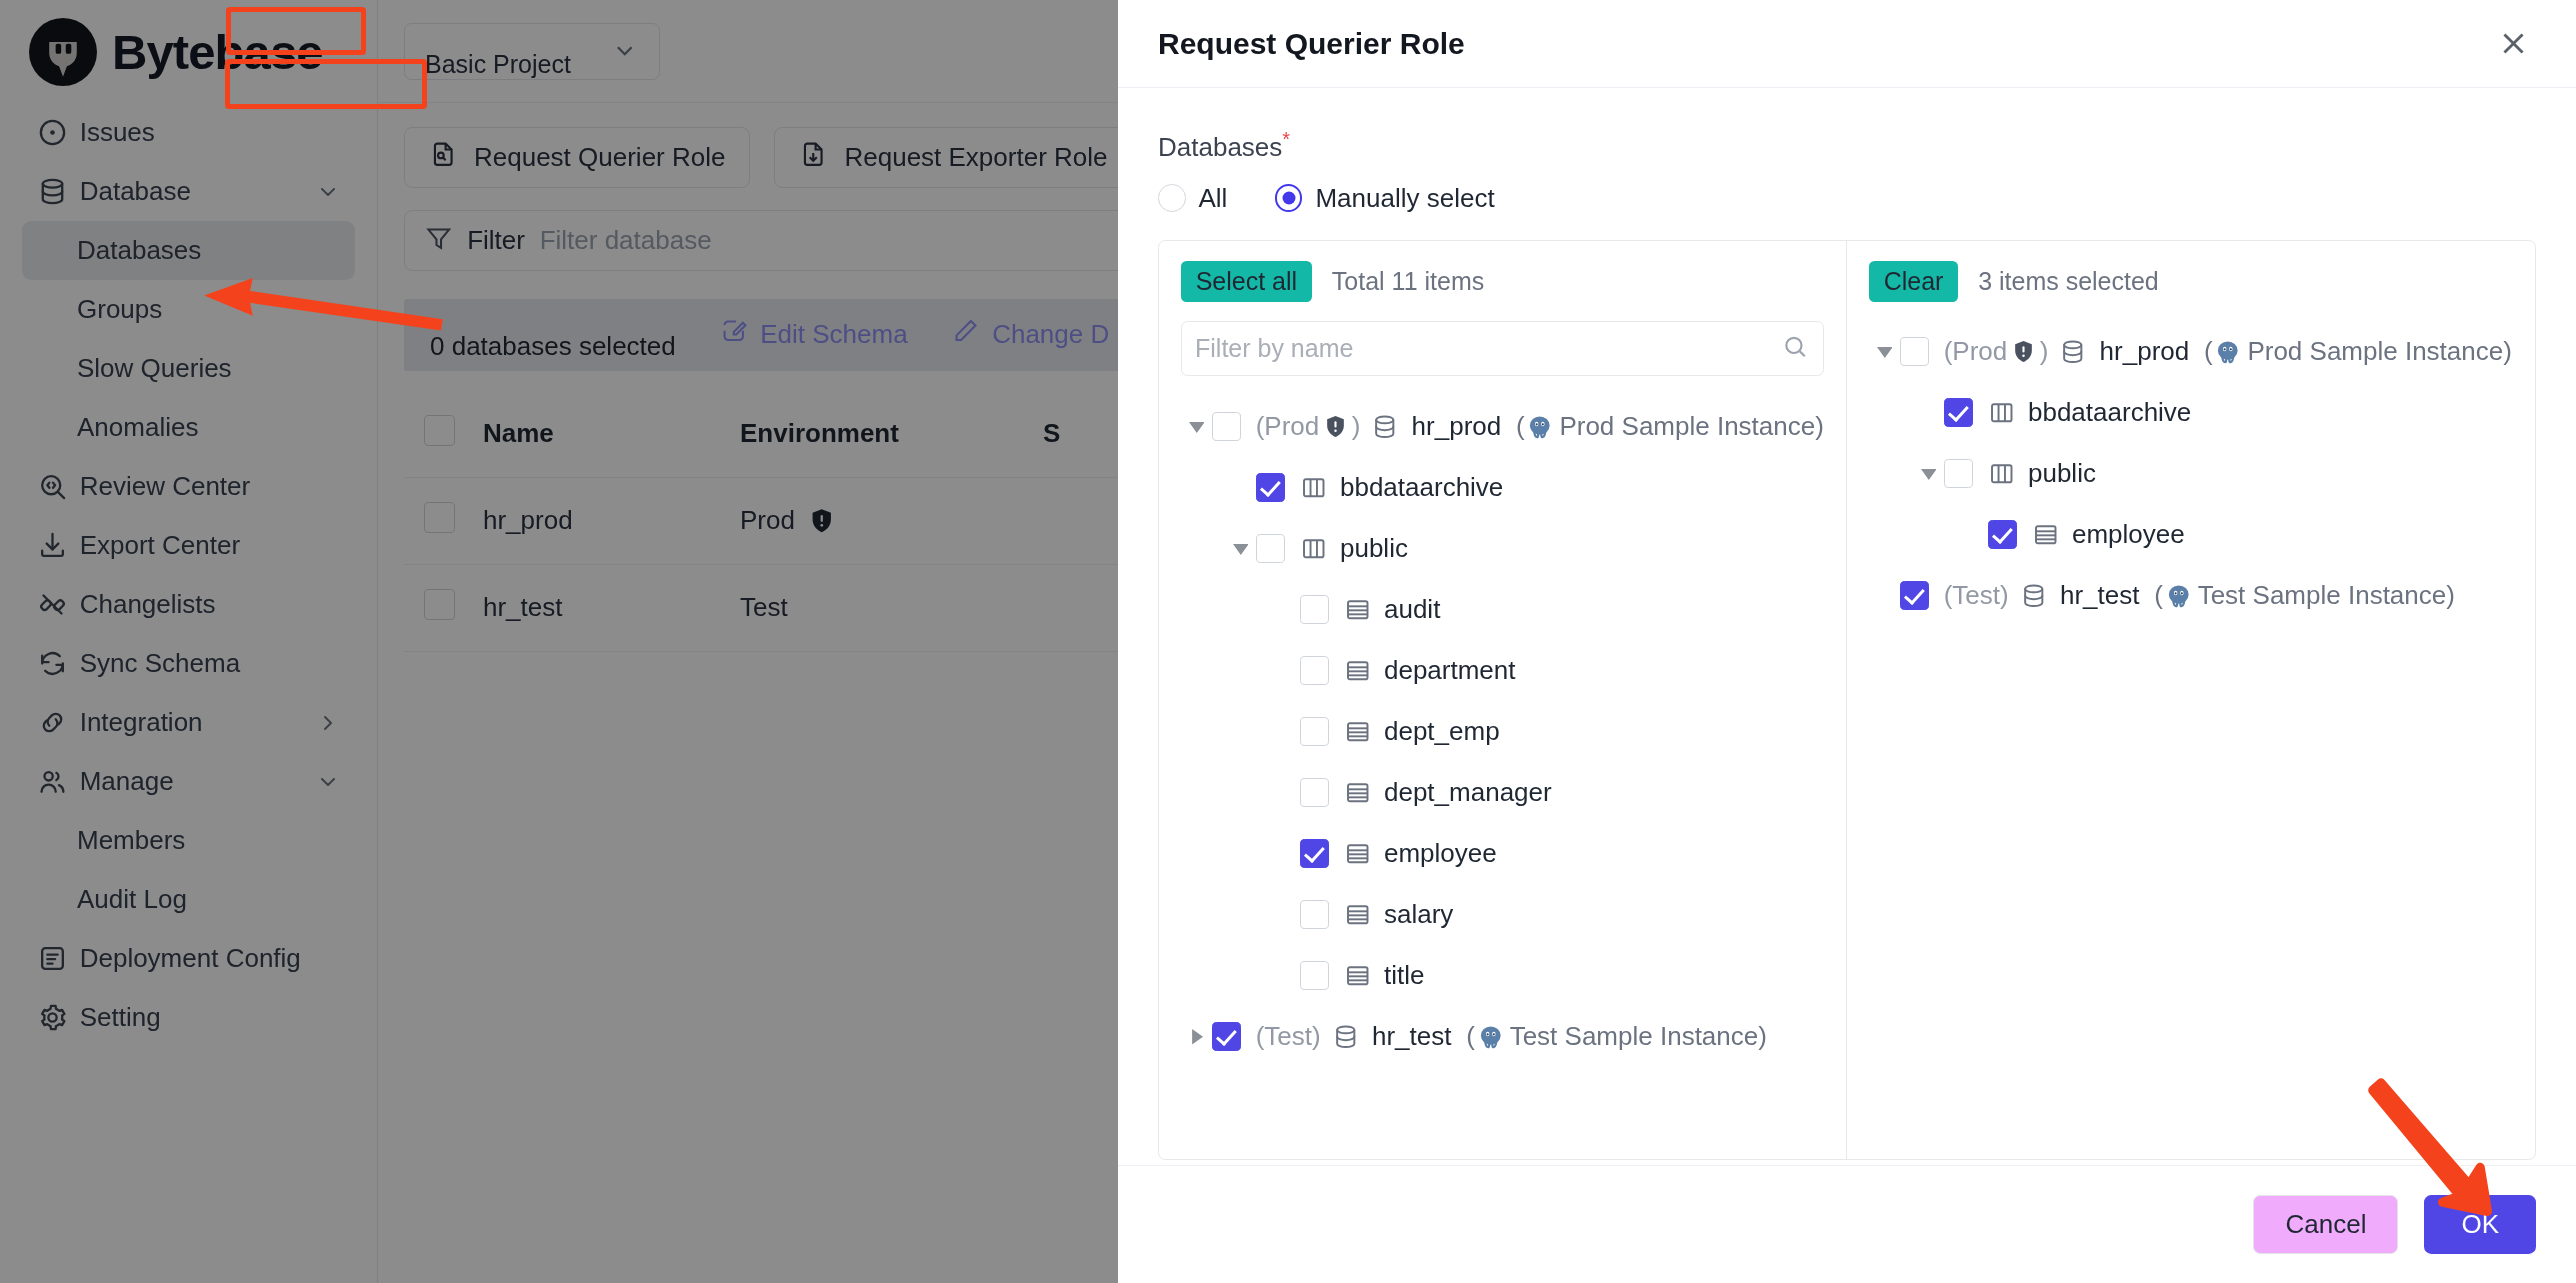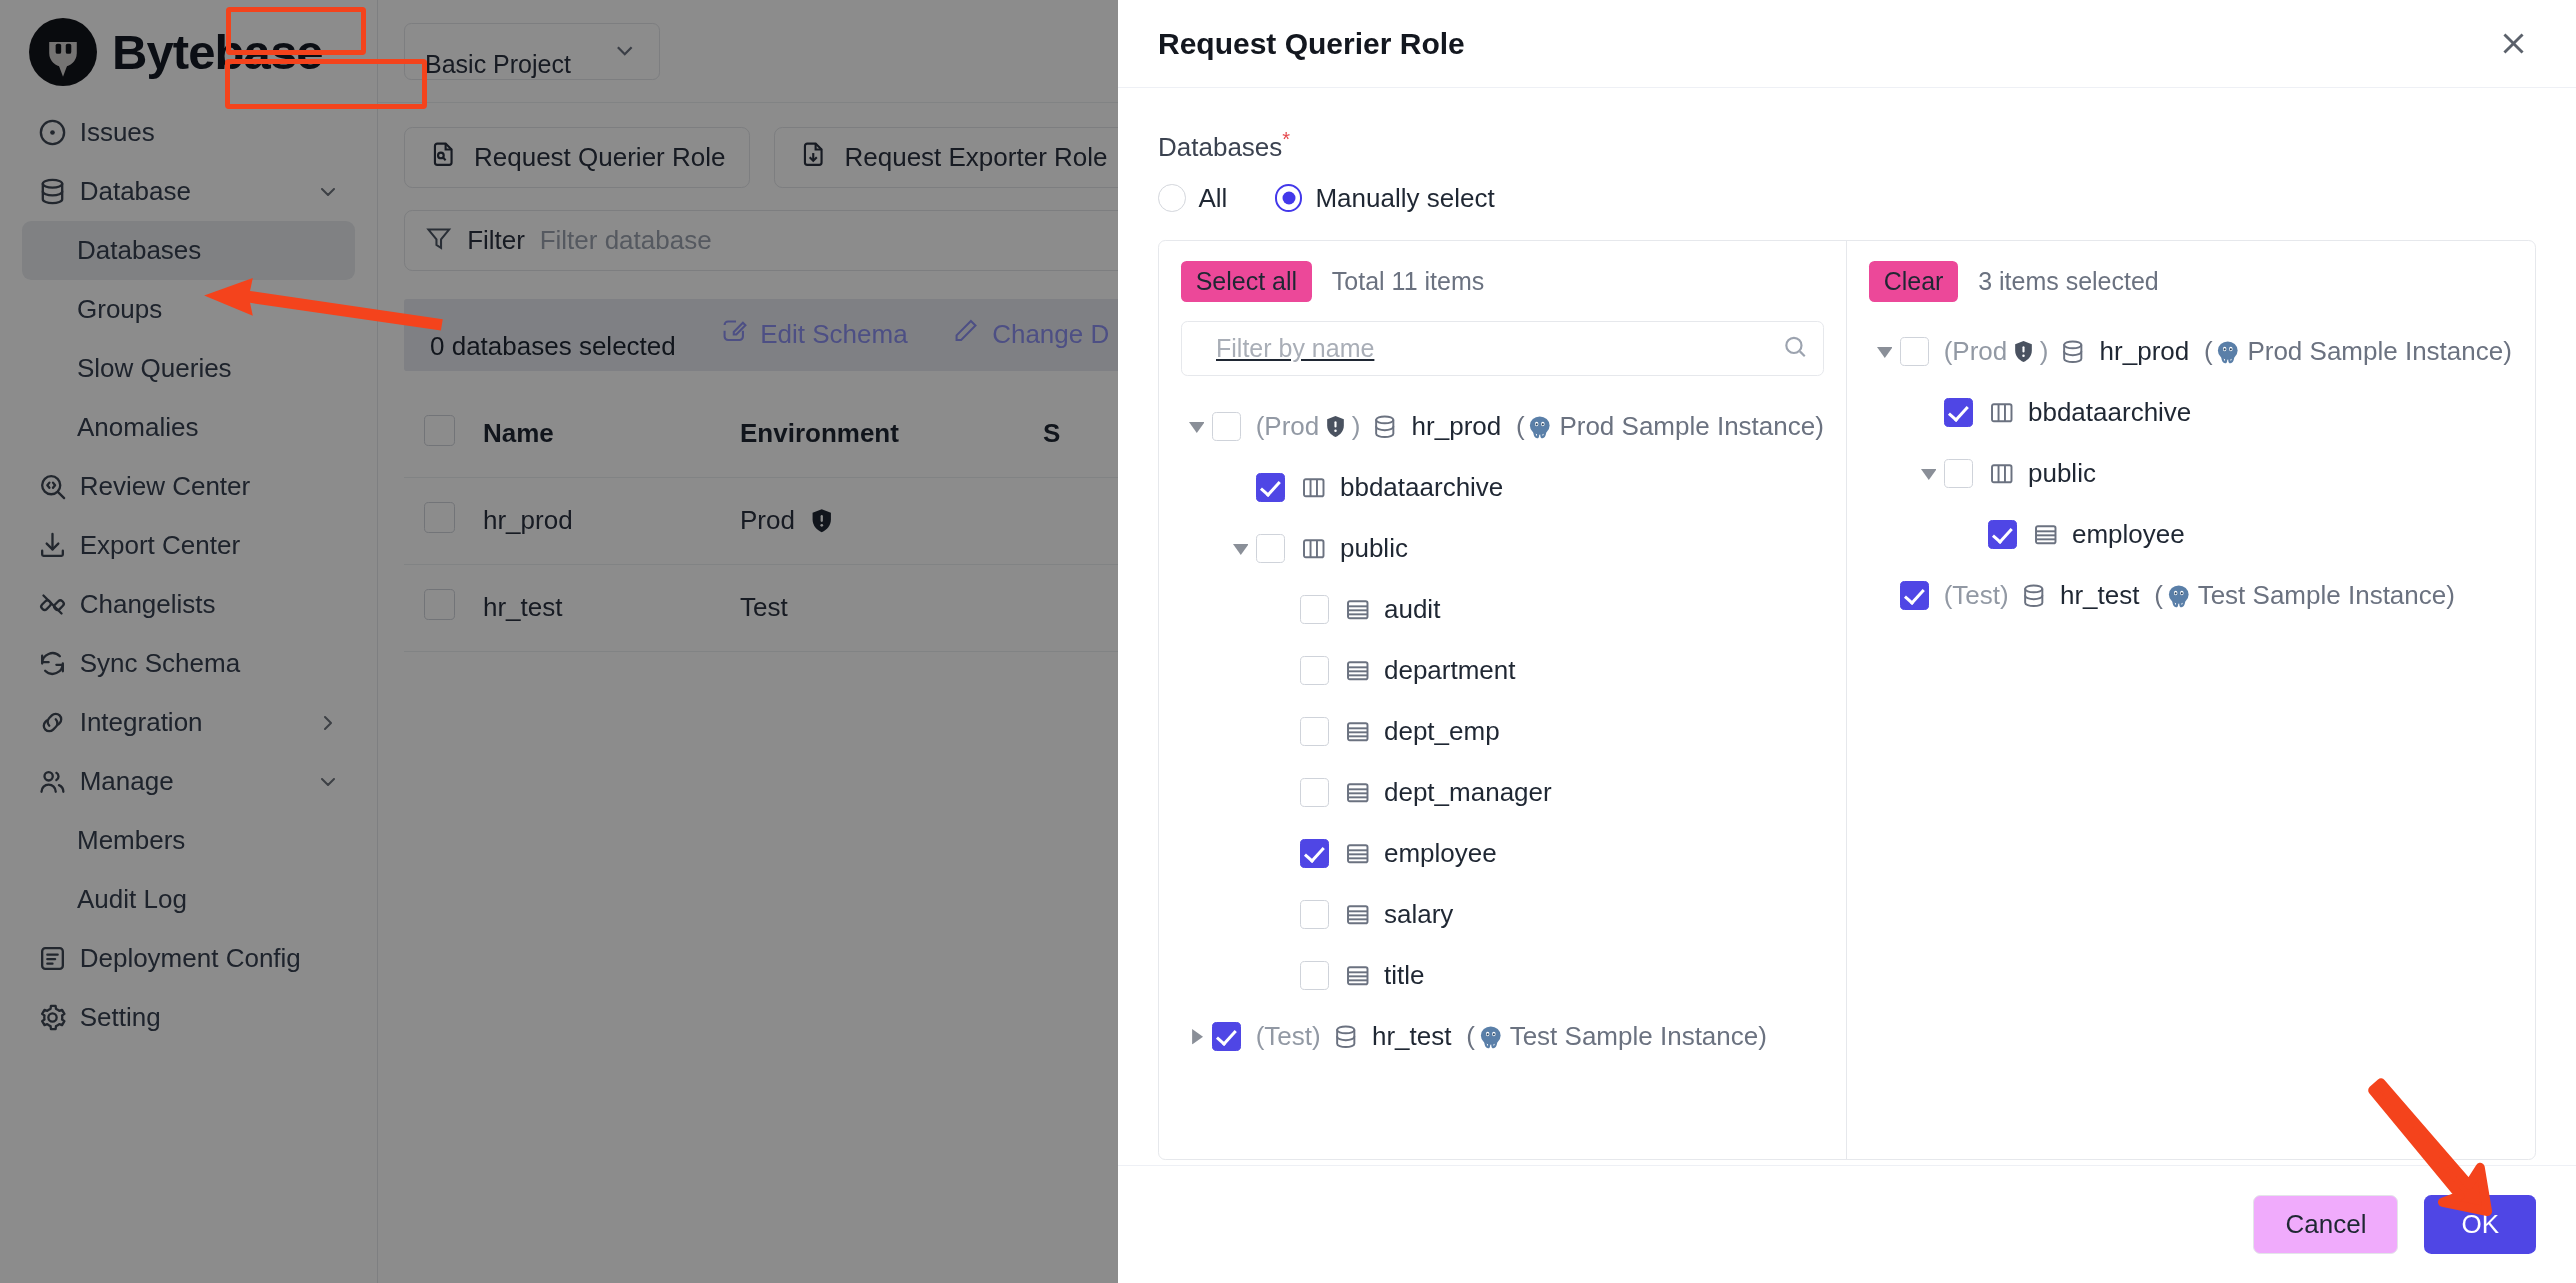--- a/index.html
+++ b/index.html
@@ -111,26 +111,26 @@
   .radio + .radio { margin-left: 27.5px; }
   .rdo { width: 27.5px; height: 27.5px; border-radius: 50%; border: 1.8px solid #d3d6dc; background: #fff; flex: 0 0 27.5px; position: relative; }
   .rdo.on { border-color: #4338ea; border-width: 2.8px; }
   .rdo.on::after { content: ""; position: absolute; left: 50%; top: 50%; transform: translate(-50%,-50%);
                    width: 13px; height: 13px; border-radius: 50%; background: #4338ea; }
 
   .transfer { display: flex; border: 1.8px solid #e6e8ec; border-radius: 7.3px; height: 920px; }
   .tpanel { flex: 1 1 50%; min-width: 0; display: flex; flex-direction: column; padding: 20px 22px; }
   .tpanel.left { border-right: 1.8px solid #e6e8ec; }
   .tp-head { display: flex; align-items: center; gap: 20px; margin-bottom: 18.4px; }
-  .chip-btn { font-size: 25px; color: #1f2733; background: #ec4899; border-radius: 5.5px; padding: 6.4px 14.7px; cursor: pointer; }
+  .chip-btn { font-size: 25px; color: #1f2733; background: #14b8a6; border-radius: 5.5px; padding: 6.4px 14.7px; cursor: pointer; }
   .tp-count { font-size: 25px; color: #6b7280; }
   .tp-search { position: relative; margin-bottom: 20px; }
   .tp-search input {
     width: 100%; height: 55px; border: 1.8px solid #e6e8ec; border-radius: 6.4px;
-    font-size: 25px; padding: 0 55px 0 34px; color: #1f2733; font-family: inherit; background: #fff; text-decoration: underline;
+    font-size: 25px; padding: 0 55px 0 13px; color: #1f2733; font-family: inherit; background: #fff;
   }
   .tp-search input::placeholder { color: #a9aeb7; }
   .tp-search .sicon { position: absolute; right: 16.5px; top: 50%; transform: translateY(-50%); }
   .tp-search .sicon svg { width: 26px; height: 26px; stroke: #9ca3af; stroke-width: 2; fill: none; }
 
   .tree { flex: 1; overflow: hidden; }
   .tnode { display: flex; align-items: center; height: 61px; font-size: 26px; color: #1f2733; white-space: nowrap; }
   .twist { width: 31px; flex: 0 0 31px; display: flex; align-items: center; justify-content: center; }
   .twist svg { width: 15.6px; height: 15.6px; fill: #8a8f98; }
   .twist.r svg { transform: rotate(-90deg); }

